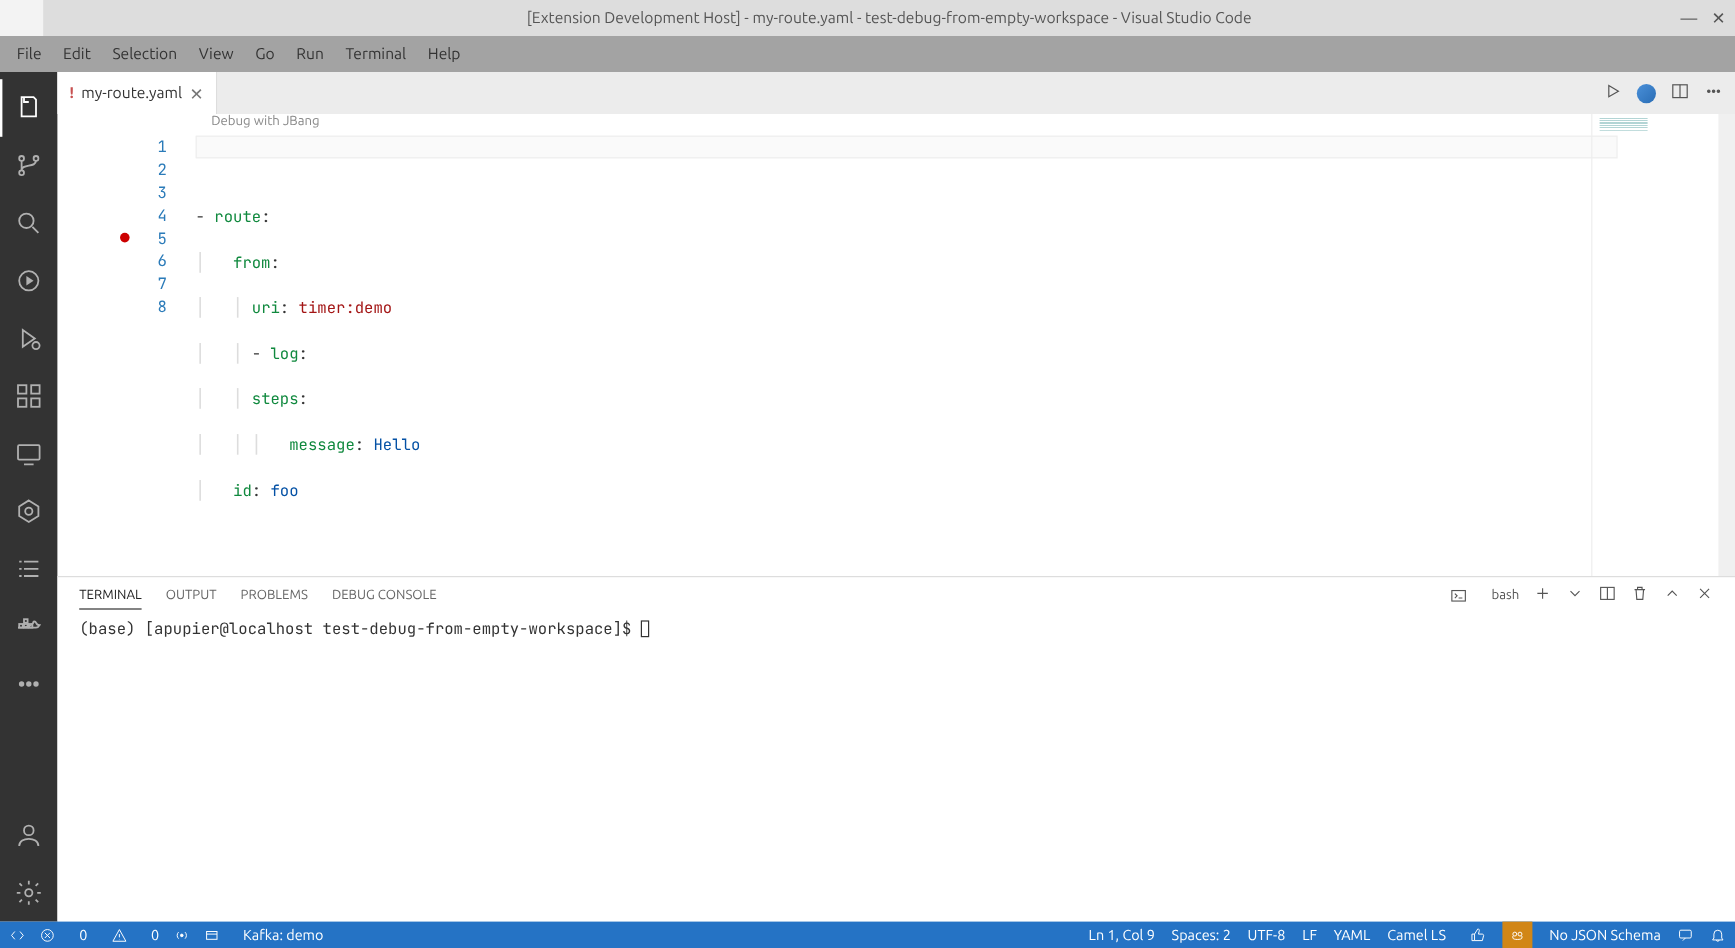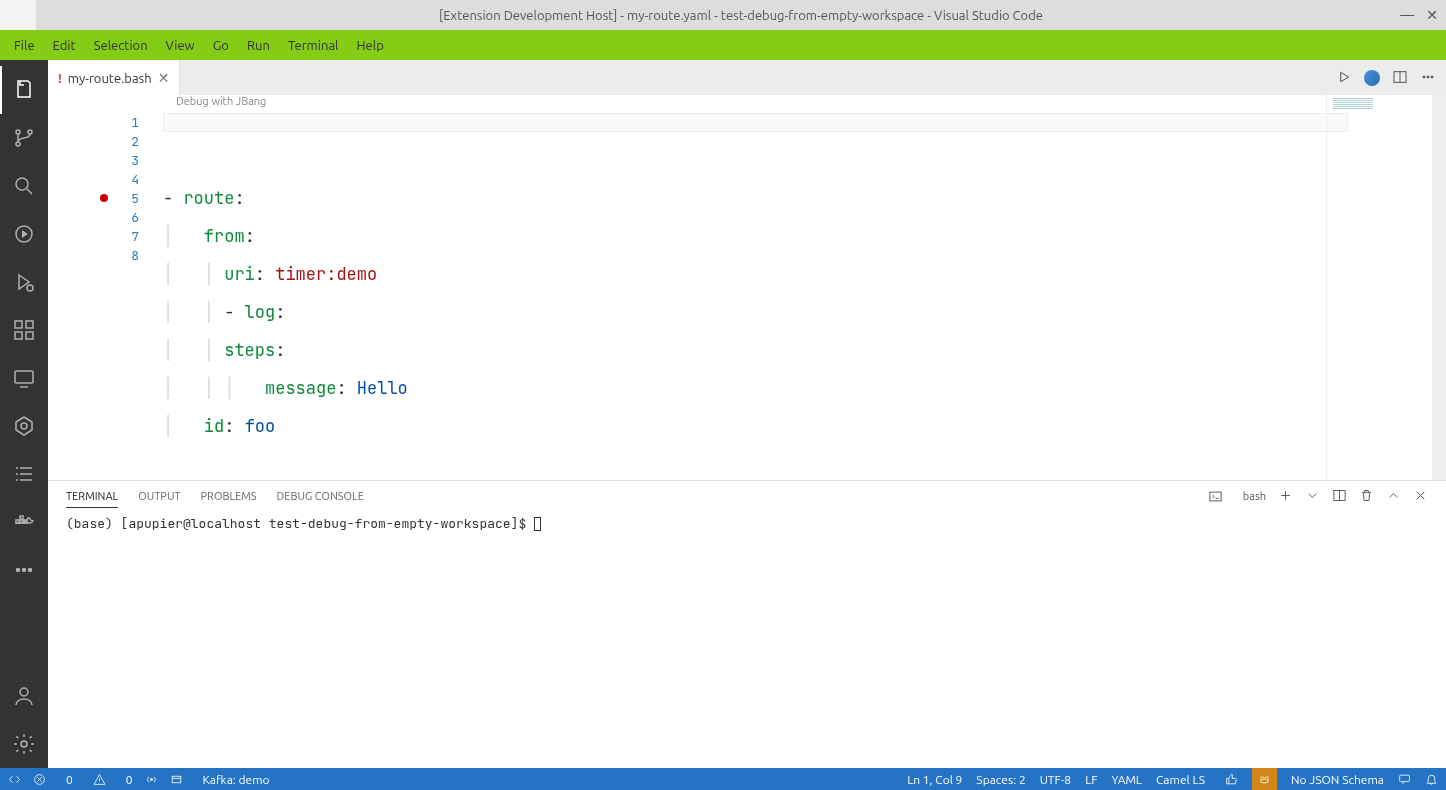--- a/index.html
+++ b/index.html
@@ -28,21 +28,21 @@
 .titlebar .controls {
   position: absolute;
   right: 8px;
   display: flex;
   gap: 12px;
   color: #555;
 }
 .titlebar .controls span { cursor: pointer; font-size: 14px; }
 .menubar {
   height: 30px;
-  background: #84cc16;
+  background: #a3a3a3;
   display: flex;
   align-items: center;
   padding: 0 6px;
   gap: 2px;
   color: #333;
   font-size: 13px;
 }
 .menubar .menu-item { padding: 2px 8px; cursor: pointer; }
 .main {
   flex: 1;
@@ -156,23 +156,22 @@
   content: "";
   width: 8px; height: 8px;
   background: #c00;
   border-radius: 50%;
   position: absolute;
   left: 52px;
   top: 5px;
 }
 .code {
   flex: 1;
-  padding-top: 18px;
   font-family: "JetBrains Mono","Consolas","DejaVu Sans Mono",monospace;
-  font-size: 17px;
+  font-size: 13px;
   line-height: 19px;
   color: #333;
   white-space: pre;
   position: relative;
 }
 .code .cline { height: 19px; }
 .code .hlrow {
   position: absolute;
   left: 0;
   top: 18px;
@@ -375,21 +374,21 @@
           <path d="M12 2v3M12 19v3M4.2 4.2l2.1 2.1M17.7 17.7l2.1 2.1M2 12h3M19 12h3M4.2 19.8l2.1-2.1M17.7 6.3l2.1-2.1"></path>
         </svg>
     </div>
   </div>
 
   <div class="editor-area">
 
     <div class="tabbar">
       <div class="tab">
         <span class="file-icon">!</span>
-        <span>my-route.bash</span>
+        <span>my-route.yaml</span>
         <span class="close">✕</span>
       </div>
       <div class="tab-actions">
         <span><svg viewBox="0 0 24 24">
               <path d="M7 5l12 7-12 7z"></path>
             </svg></span>
         <span class="circle-icon"></span>
         <span><svg viewBox="0 0 24 24">
               <rect x="3" y="4" width="18" height="16"></rect>
               <path d="M12 4v16"></path>

